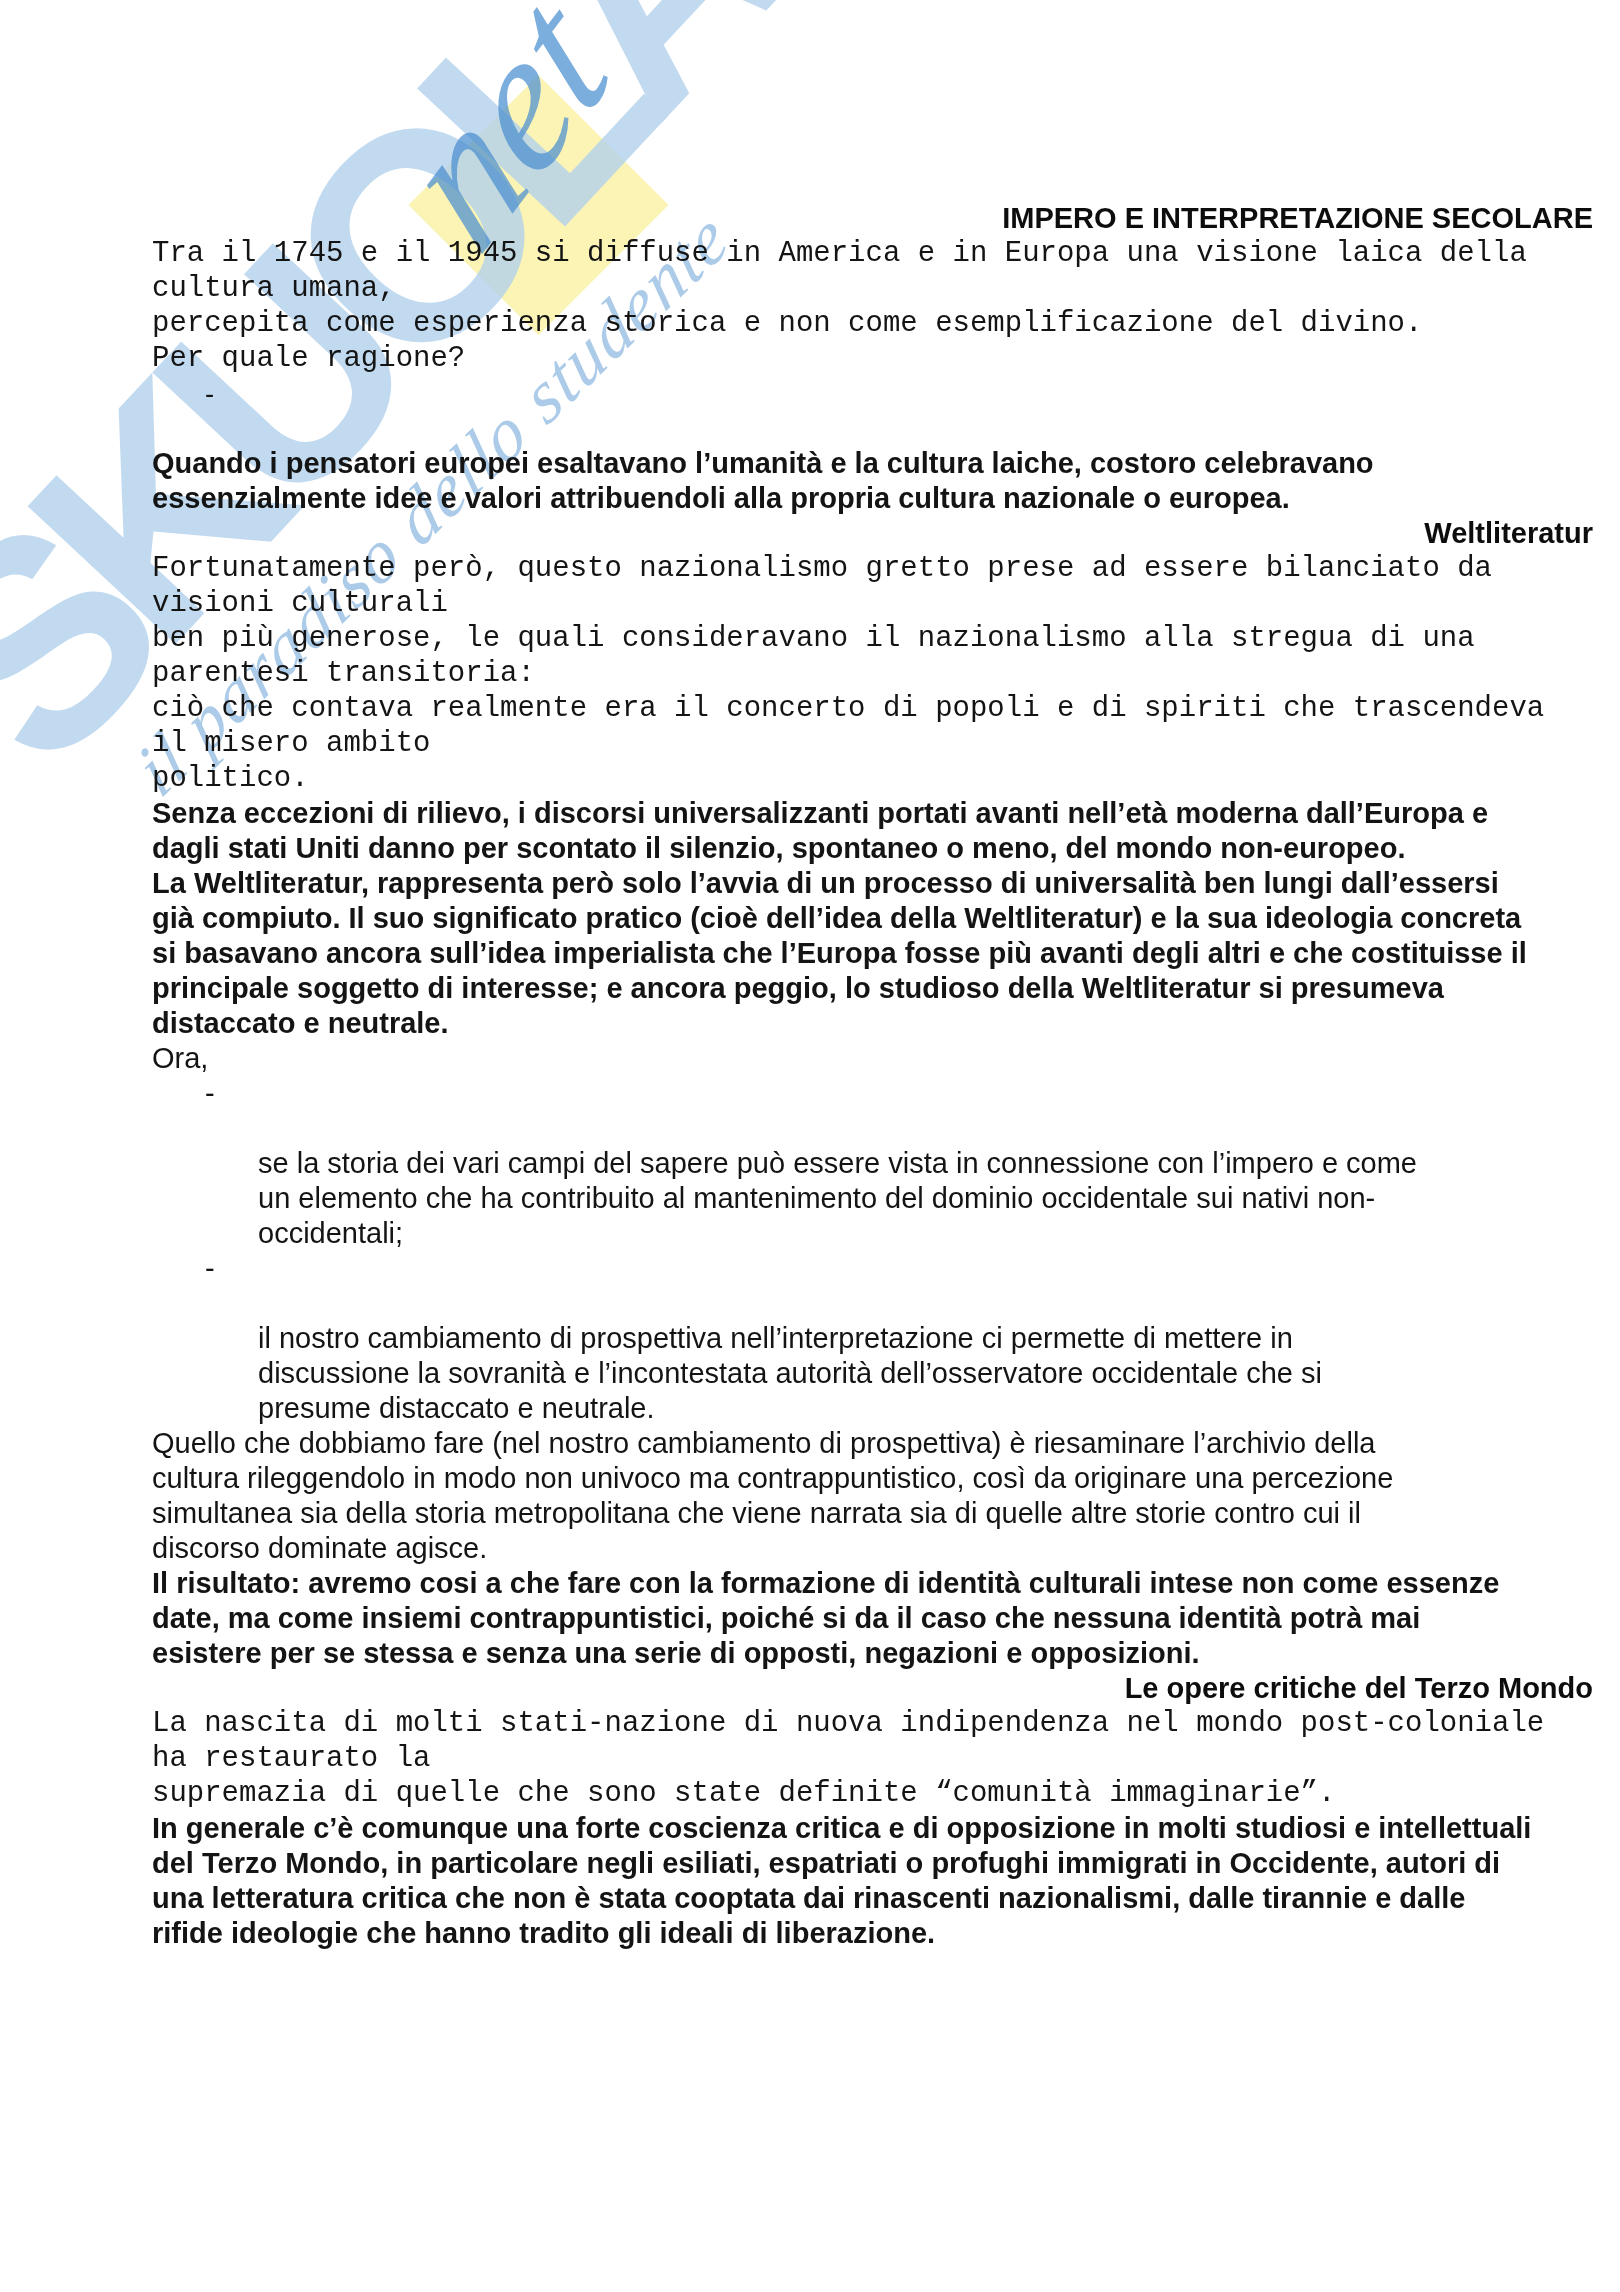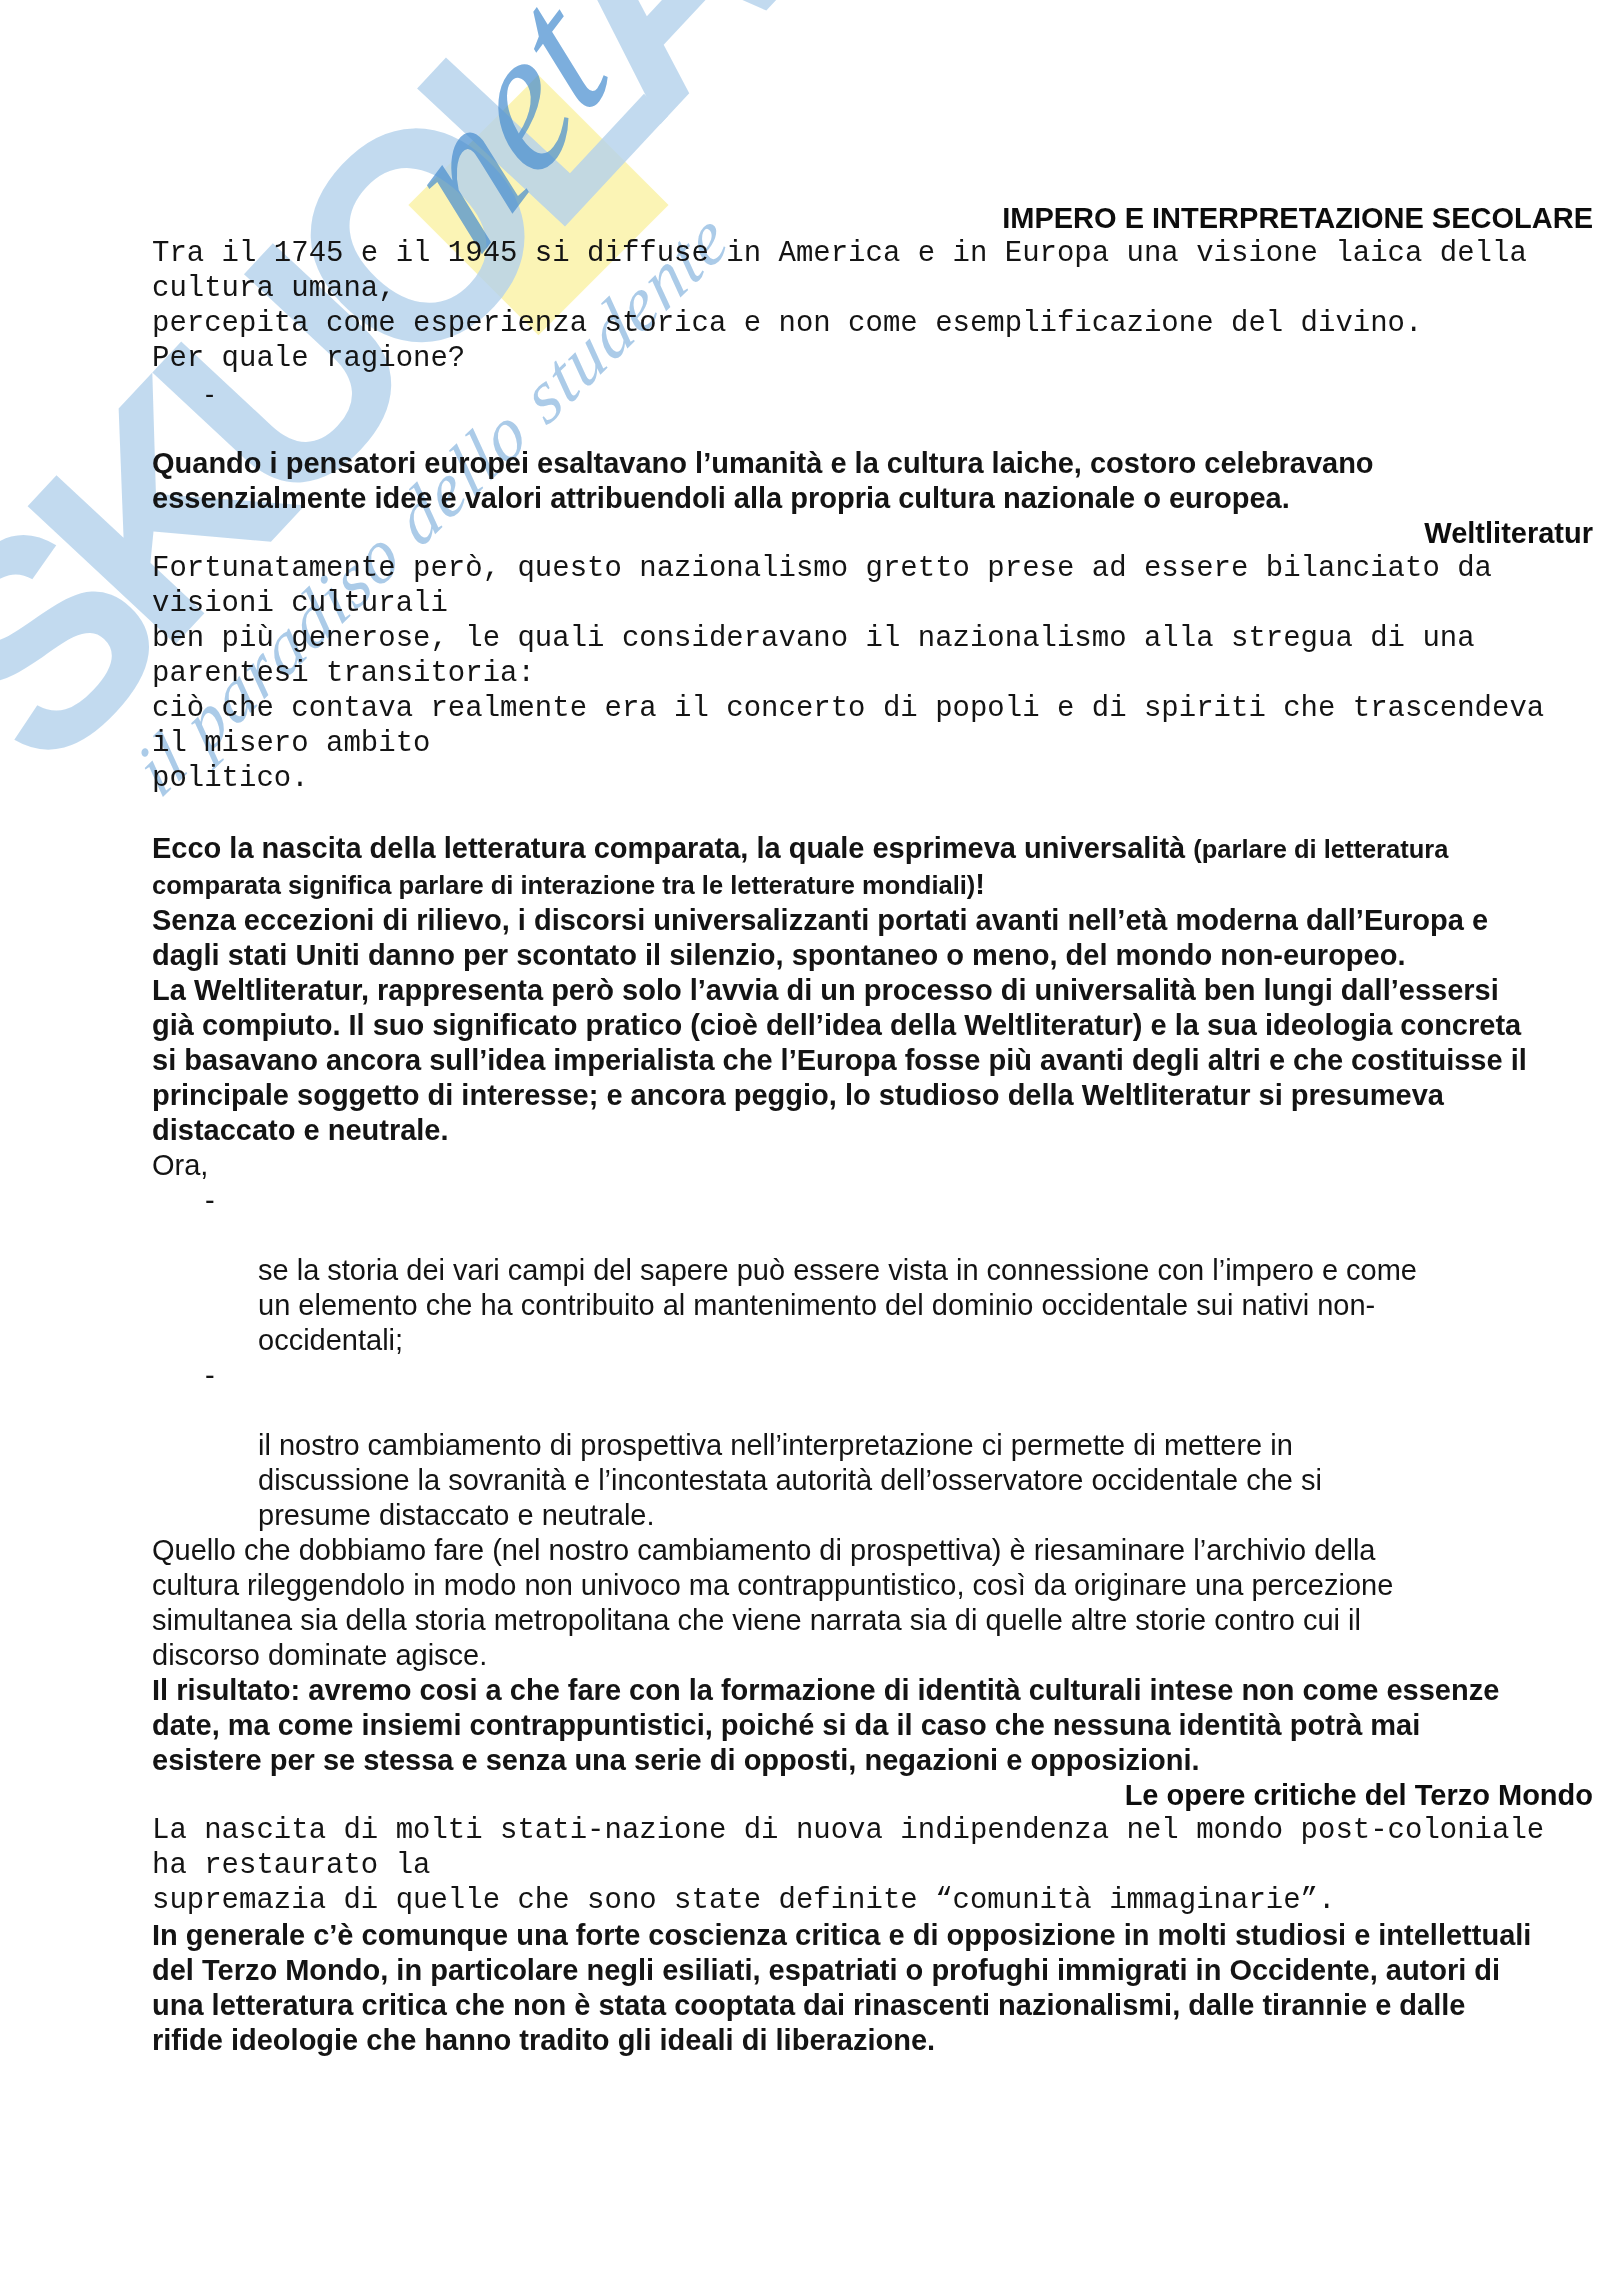--- a/index.html
+++ b/index.html
@@ -137,24 +137,20 @@
     <p class="para">Quando i pensatori europei esaltavano l’umanità e la cultura laiche, costoro celebravano
 essenzialmente idee e valori attribuendoli alla propria cultura nazionale o europea.</p>
 
     <h2 class="doc-heading section-gap">Weltliteratur</h2>
 
     <p class="para-flush">Fortunatamente però, questo nazionalismo gretto prese ad essere bilanciato da visioni culturali
 ben più generose, le quali consideravano il nazionalismo alla stregua di una parentesi transitoria:
 ciò che contava realmente era il concerto di popoli e di spiriti che trascendeva il misero ambito
 politico.</p>
 
-    <p class="para">
-      <span>Ecco la nascita della letteratura comparata, la quale esprimeva universalità </span><span class="small-inline">(parlare di letteratura
-comparata significa parlare di interazione tra le letterature mondiali)</span><span>!</span>
-    </p>
 
     <p class="para">Senza eccezioni di rilievo, i discorsi universalizzanti portati avanti nell’età moderna dall’Europa e
 dagli stati Uniti danno per scontato il silenzio, spontaneo o meno, del mondo non-europeo.</p>
 
     <p class="para">La Weltliteratur, rappresenta però solo l’avvia di un processo di universalità ben lungi dall’essersi
 già compiuto. Il suo significato pratico (cioè dell’idea della Weltliteratur) e la sua ideologia concreta
 si basavano ancora sull’idea imperialista che l’Europa fosse più avanti degli altri e che costituisse il
 principale soggetto di interesse; e ancora peggio, lo studioso della Weltliteratur si presumeva
 distaccato e neutrale.</p>
 

